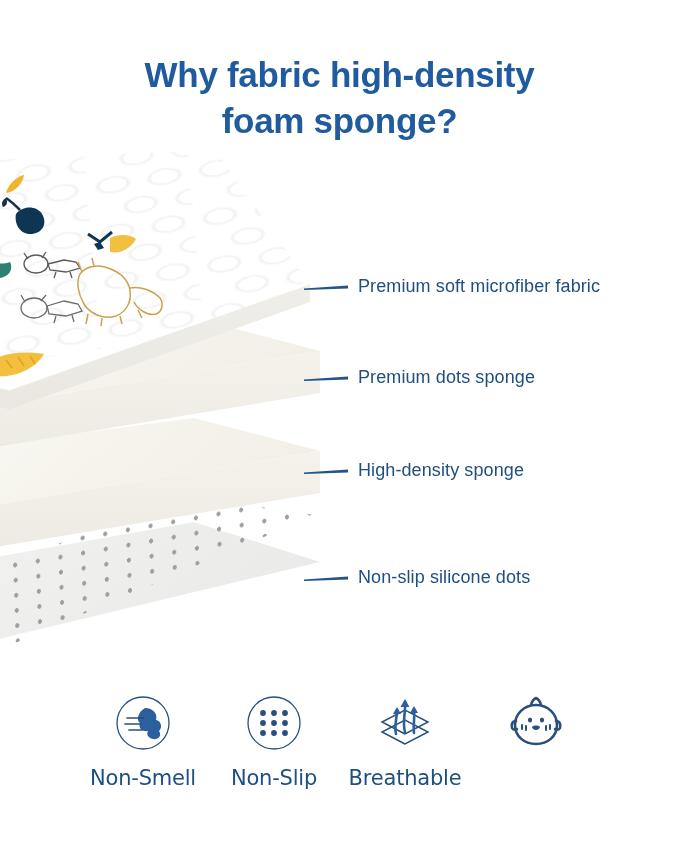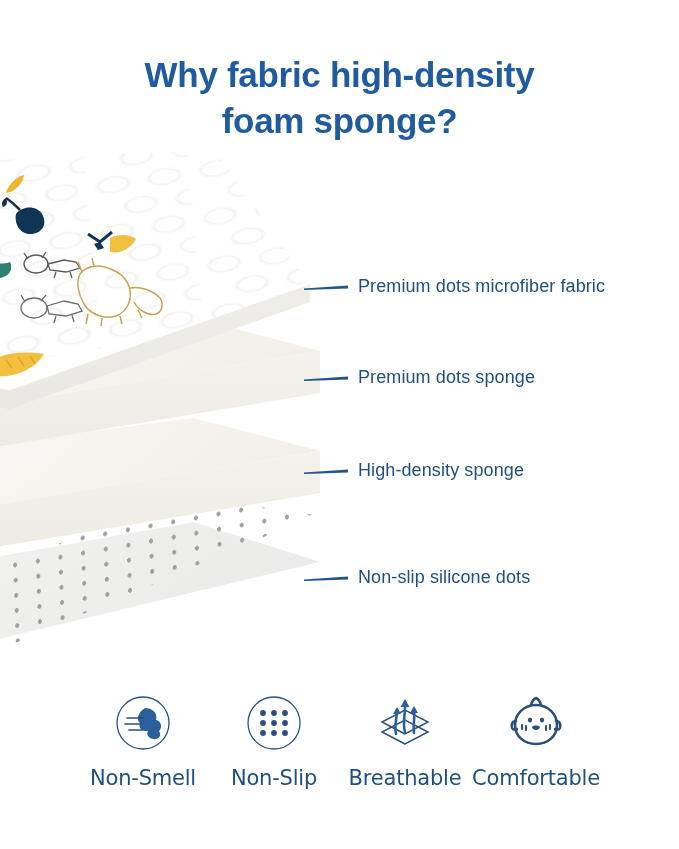--- a/index.html
+++ b/index.html
@@ -228,21 +228,21 @@
           <path d="M14 14 L10 4 M26 8 L24 0"></path>
         </g>
       </svg>
     </div>
   </div>
 
   <div class="callout" style="left:304px;top:276px;">
     <svg class="lead" width="44" height="14" viewBox="0 0 44 14">
       <path d="M0 8.5 L44 5.5 L44 8.5 L0 10Z" fill="#24548c"></path>
     </svg>
-    <span class="calloutText">Premium dots microfiber fabric</span>
+    <span class="calloutText">Premium soft microfiber fabric</span>
   </div>
 
   <div class="callout" style="left:304px;top:367px;">
     <svg class="lead" width="44" height="14" viewBox="0 0 44 14">
       <path d="M0 8.5 L44 5.5 L44 8.5 L0 10Z" fill="#24548c"></path>
     </svg>
     <span class="calloutText">Premium dots sponge</span>
   </div>
 
   <div class="callout" style="left:304px;top:460px;">
@@ -326,17 +326,16 @@
           <g fill="#2a4f7c">
             <ellipse cx="23" cy="26" rx="2.1" ry="2.6"></ellipse>
             <ellipse cx="35" cy="26" rx="2.1" ry="2.6"></ellipse>
             <path d="M25 33 C26 37 32 37 33 33 C32 31 26 31 25 33Z"></path>
           </g>
           <g stroke="#2a4f7c" stroke-width="2" stroke-linecap="round">
             <path d="M15 31 L15 35 M19 32 L19 36 M39 32 L39 36 M43 31 L43 35"></path>
           </g>
         </svg>
       </div>
-      <div class="flabel">Comfortable</div>
     </div>
 
   </div>
 </div>
 
 </body></html>

